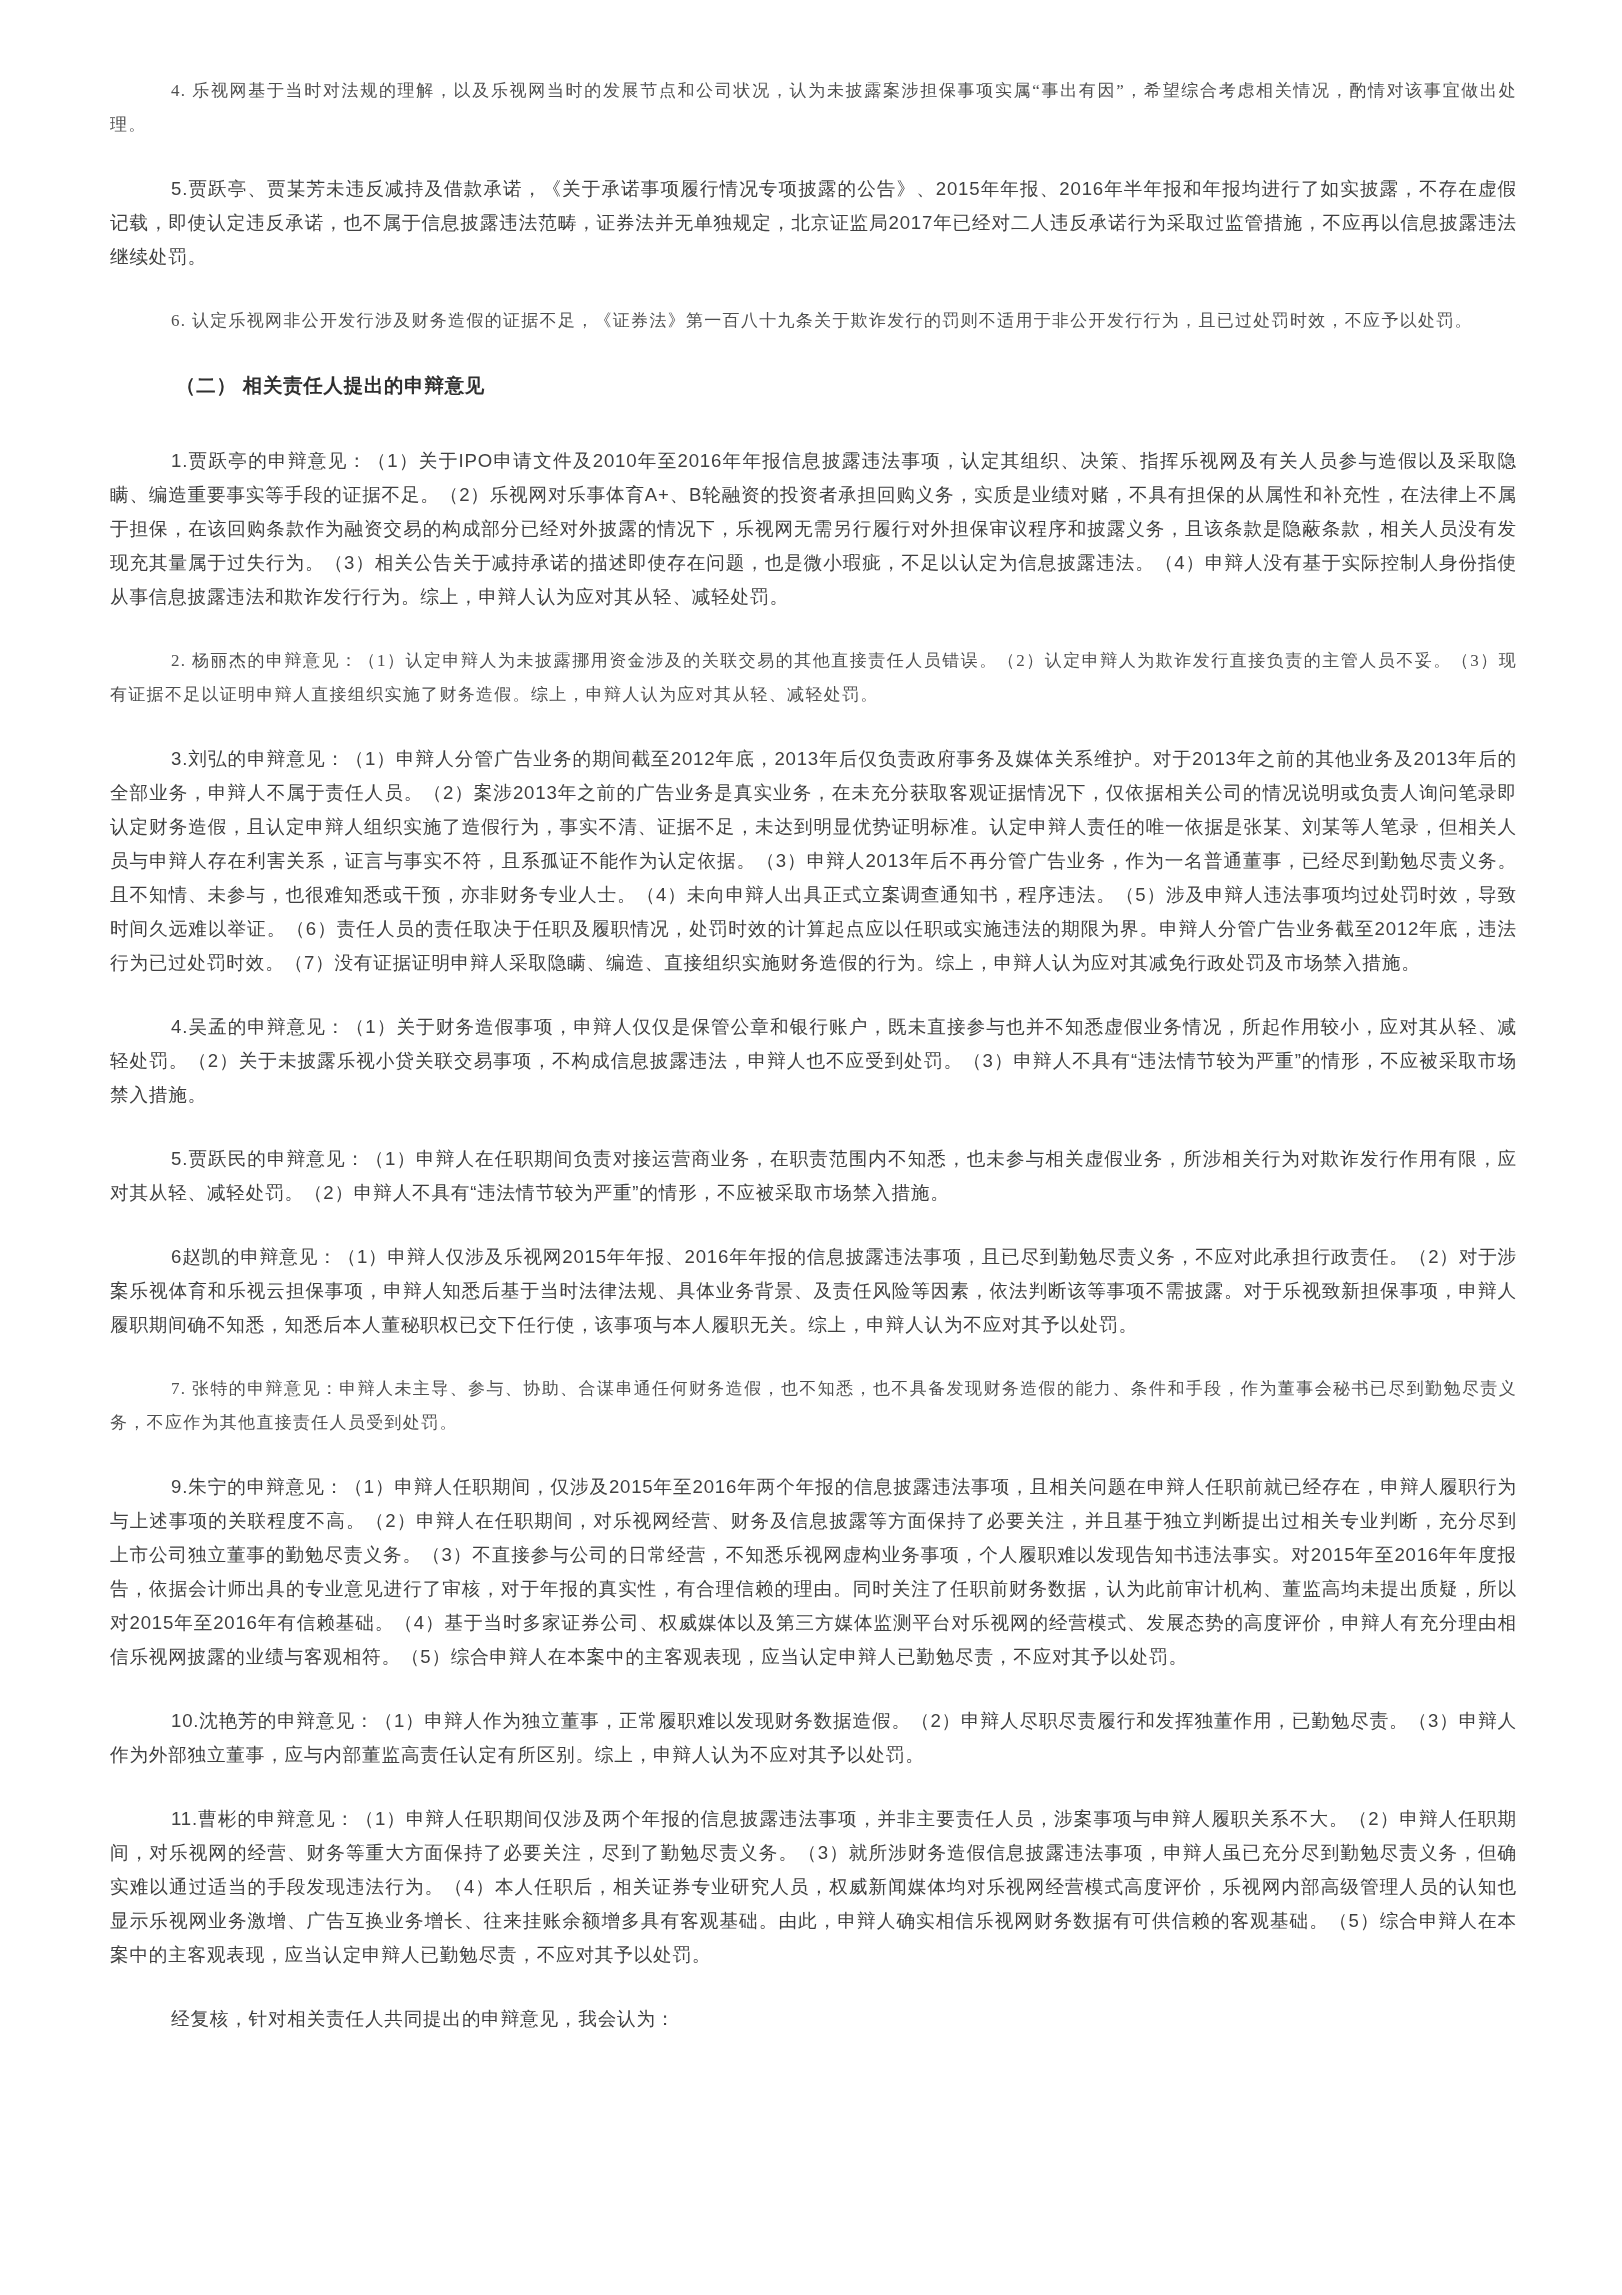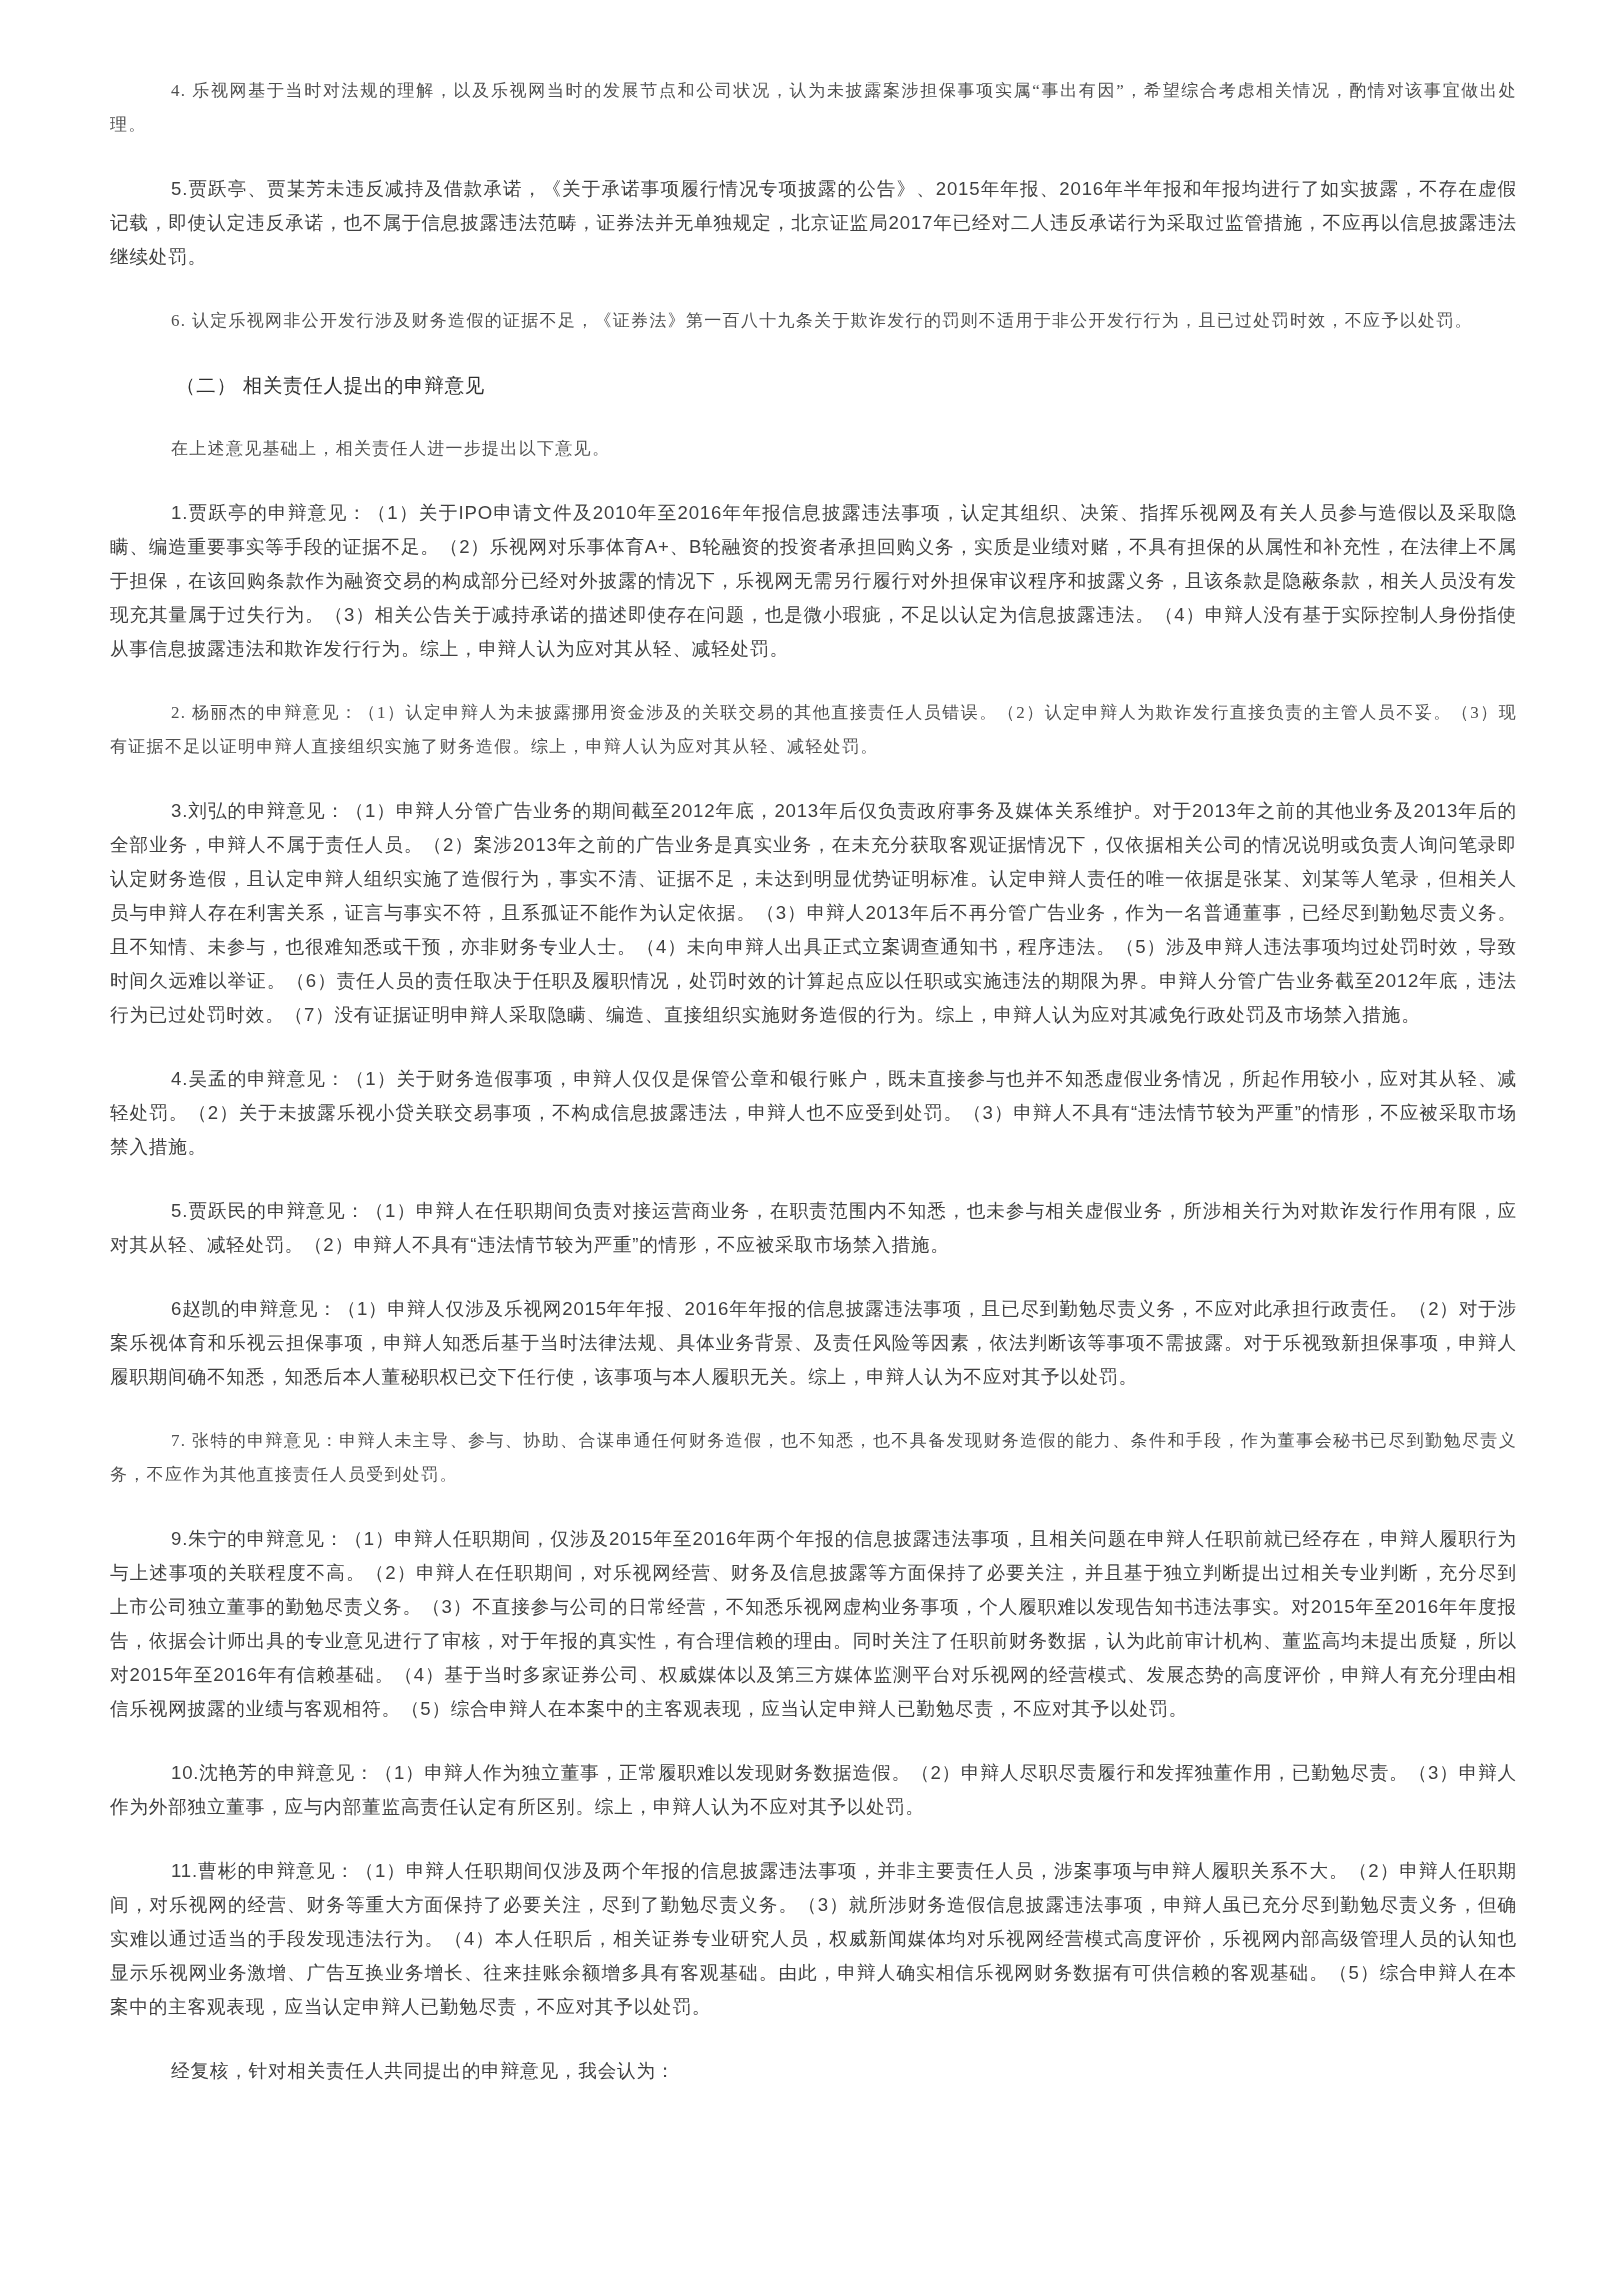--- a/index.html
+++ b/index.html
@@ -36,37 +36,36 @@
   .serif {
     font-family: "Liberation Serif", "DejaVu Serif", serif;
     font-size: 17px;
     line-height: 34px;
     letter-spacing: 1.3px;
     color: #4f4f4f;
   }
   .heading {
     font-family: "Liberation Sans", sans-serif;
     font-size: 19.4px;
-    font-weight: normal;
+    font-weight: bold;
     line-height: 34px;
     letter-spacing: 0.8px;
     color: #2f2f2f;
-    margin: 0 0 30px 0;
+    margin: 0 0 42px 0;
     text-indent: 66px;
   }
 </style>
 </head>
 <body>
 
 <div class="page">
   <p class="serif">4. 乐视网基于当时对法规的理解，以及乐视网当时的发展节点和公司状况，认为未披露案涉担保事项实属“事出有因”，希望综合考虑相关情况，酌情对该事宜做出处理。</p>
   <p class="sans">5.贾跃亭、贾某芳未违反减持及借款承诺，《关于承诺事项履行情况专项披露的公告》、2015年年报、2016年半年报和年报均进行了如实披露，不存在虚假记载，即使认定违反承诺，也不属于信息披露违法范畴，证券法并无单独规定，北京证监局2017年已经对二人违反承诺行为采取过监管措施，不应再以信息披露违法继续处罚。</p>
   <p class="serif">6. 认定乐视网非公开发行涉及财务造假的证据不足，《证券法》第一百八十九条关于欺诈发行的罚则不适用于非公开发行行为，且已过处罚时效，不应予以处罚。</p>
   <h2 class="heading">（二） 相关责任人提出的申辩意见</h2>
-  <p class="serif">在上述意见基础上，相关责任人进一步提出以下意见。</p>
   <p class="sans">1.贾跃亭的申辩意见：（1）关于IPO申请文件及2010年至2016年年报信息披露违法事项，认定其组织、决策、指挥乐视网及有关人员参与造假以及采取隐瞒、编造重要事实等手段的证据不足。（2）乐视网对乐事体育A+、B轮融资的投资者承担回购义务，实质是业绩对赌，不具有担保的从属性和补充性，在法律上不属于担保，在该回购条款作为融资交易的构成部分已经对外披露的情况下，乐视网无需另行履行对外担保审议程序和披露义务，且该条款是隐蔽条款，相关人员没有发现充其量属于过失行为。（3）相关公告关于减持承诺的描述即使存在问题，也是微小瑕疵，不足以认定为信息披露违法。（4）申辩人没有基于实际控制人身份指使从事信息披露违法和欺诈发行行为。综上，申辩人认为应对其从轻、减轻处罚。</p>
   <p class="serif">2. 杨丽杰的申辩意见：（1）认定申辩人为未披露挪用资金涉及的关联交易的其他直接责任人员错误。（2）认定申辩人为欺诈发行直接负责的主管人员不妥。（3）现有证据不足以证明申辩人直接组织实施了财务造假。综上，申辩人认为应对其从轻、减轻处罚。</p>
   <p class="sans">3.刘弘的申辩意见：（1）申辩人分管广告业务的期间截至2012年底，2013年后仅负责政府事务及媒体关系维护。对于2013年之前的其他业务及2013年后的全部业务，申辩人不属于责任人员。（2）案涉2013年之前的广告业务是真实业务，在未充分获取客观证据情况下，仅依据相关公司的情况说明或负责人询问笔录即认定财务造假，且认定申辩人组织实施了造假行为，事实不清、证据不足，未达到明显优势证明标准。认定申辩人责任的唯一依据是张某、刘某等人笔录，但相关人员与申辩人存在利害关系，证言与事实不符，且系孤证不能作为认定依据。（3）申辩人2013年后不再分管广告业务，作为一名普通董事，已经尽到勤勉尽责义务。且不知情、未参与，也很难知悉或干预，亦非财务专业人士。（4）未向申辩人出具正式立案调查通知书，程序违法。（5）涉及申辩人违法事项均过处罚时效，导致时间久远难以举证。（6）责任人员的责任取决于任职及履职情况，处罚时效的计算起点应以任职或实施违法的期限为界。申辩人分管广告业务截至2012年底，违法行为已过处罚时效。（7）没有证据证明申辩人采取隐瞒、编造、直接组织实施财务造假的行为。综上，申辩人认为应对其减免行政处罚及市场禁入措施。</p>
   <p class="sans">4.吴孟的申辩意见：（1）关于财务造假事项，申辩人仅仅是保管公章和银行账户，既未直接参与也并不知悉虚假业务情况，所起作用较小，应对其从轻、减轻处罚。（2）关于未披露乐视小贷关联交易事项，不构成信息披露违法，申辩人也不应受到处罚。（3）申辩人不具有“违法情节较为严重”的情形，不应被采取市场禁入措施。</p>
   <p class="sans">5.贾跃民的申辩意见：（1）申辩人在任职期间负责对接运营商业务，在职责范围内不知悉，也未参与相关虚假业务，所涉相关行为对欺诈发行作用有限，应对其从轻、减轻处罚。（2）申辩人不具有“违法情节较为严重”的情形，不应被采取市场禁入措施。</p>
   <p class="sans">6赵凯的申辩意见：（1）申辩人仅涉及乐视网2015年年报、2016年年报的信息披露违法事项，且已尽到勤勉尽责义务，不应对此承担行政责任。（2）对于涉案乐视体育和乐视云担保事项，申辩人知悉后基于当时法律法规、具体业务背景、及责任风险等因素，依法判断该等事项不需披露。对于乐视致新担保事项，申辩人履职期间确不知悉，知悉后本人董秘职权已交下任行使，该事项与本人履职无关。综上，申辩人认为不应对其予以处罚。</p>
   <p class="serif">7. 张特的申辩意见：申辩人未主导、参与、协助、合谋串通任何财务造假，也不知悉，也不具备发现财务造假的能力、条件和手段，作为董事会秘书已尽到勤勉尽责义务，不应作为其他直接责任人员受到处罚。</p>
   <p class="sans">9.朱宁的申辩意见：（1）申辩人任职期间，仅涉及2015年至2016年两个年报的信息披露违法事项，且相关问题在申辩人任职前就已经存在，申辩人履职行为与上述事项的关联程度不高。（2）申辩人在任职期间，对乐视网经营、财务及信息披露等方面保持了必要关注，并且基于独立判断提出过相关专业判断，充分尽到上市公司独立董事的勤勉尽责义务。（3）不直接参与公司的日常经营，不知悉乐视网虚构业务事项，个人履职难以发现告知书违法事实。对2015年至2016年年度报告，依据会计师出具的专业意见进行了审核，对于年报的真实性，有合理信赖的理由。同时关注了任职前财务数据，认为此前审计机构、董监高均未提出质疑，所以对2015年至2016年有信赖基础。（4）基于当时多家证券公司、权威媒体以及第三方媒体监测平台对乐视网的经营模式、发展态势的高度评价，申辩人有充分理由相信乐视网披露的业绩与客观相符。（5）综合申辩人在本案中的主客观表现，应当认定申辩人已勤勉尽责，不应对其予以处罚。</p>
   <p class="sans">10.沈艳芳的申辩意见：（1）申辩人作为独立董事，正常履职难以发现财务数据造假。（2）申辩人尽职尽责履行和发挥独董作用，已勤勉尽责。（3）申辩人作为外部独立董事，应与内部董监高责任认定有所区别。综上，申辩人认为不应对其予以处罚。</p>
   <p class="sans">11.曹彬的申辩意见：（1）申辩人任职期间仅涉及两个年报的信息披露违法事项，并非主要责任人员，涉案事项与申辩人履职关系不大。（2）申辩人任职期间，对乐视网的经营、财务等重大方面保持了必要关注，尽到了勤勉尽责义务。（3）就所涉财务造假信息披露违法事项，申辩人虽已充分尽到勤勉尽责义务，但确实难以通过适当的手段发现违法行为。（4）本人任职后，相关证券专业研究人员，权威新闻媒体均对乐视网经营模式高度评价，乐视网内部高级管理人员的认知也显示乐视网业务激增、广告互换业务增长、往来挂账余额增多具有客观基础。由此，申辩人确实相信乐视网财务数据有可供信赖的客观基础。（5）综合申辩人在本案中的主客观表现，应当认定申辩人已勤勉尽责，不应对其予以处罚。</p>

